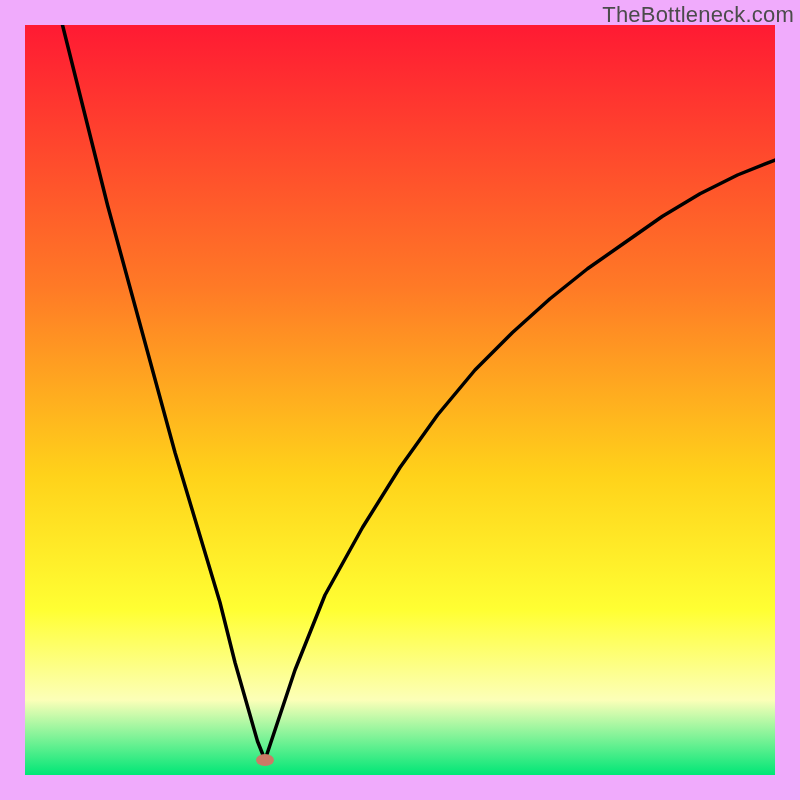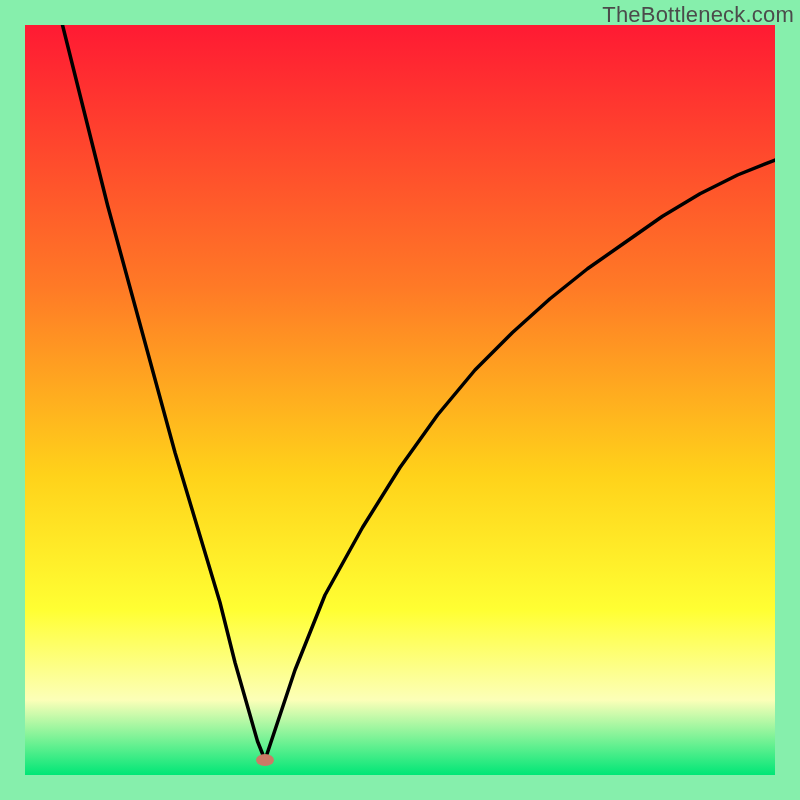--- a/index.html
+++ b/index.html
@@ -8,21 +8,21 @@
     width: 800px;
     height: 800px;
     overflow: hidden;
     font-family: Arial, Helvetica, sans-serif;
   }
   .frame {
     position: relative;
     box-sizing: border-box;
     width: 800px;
     height: 800px;
-    background: #86efac;
+    background: #f0abfc;
   }
   .plot {
     position: absolute;
     left: 25px;
     top: 25px;
     width: 750px;
     height: 750px;
     overflow: hidden;
   }
   .plot svg {

